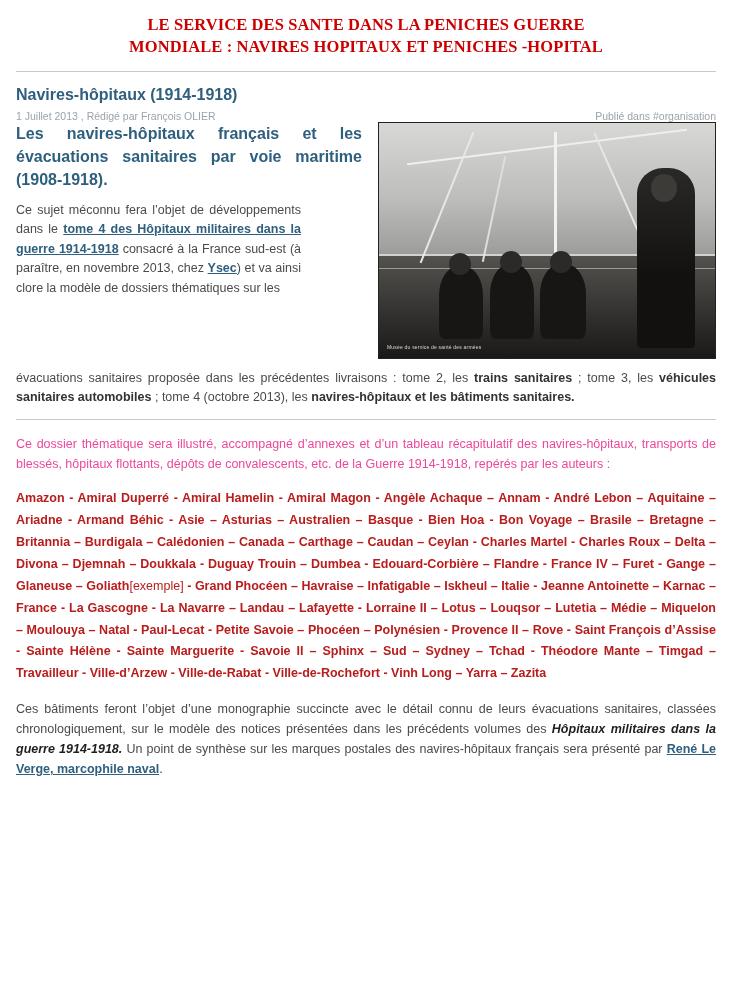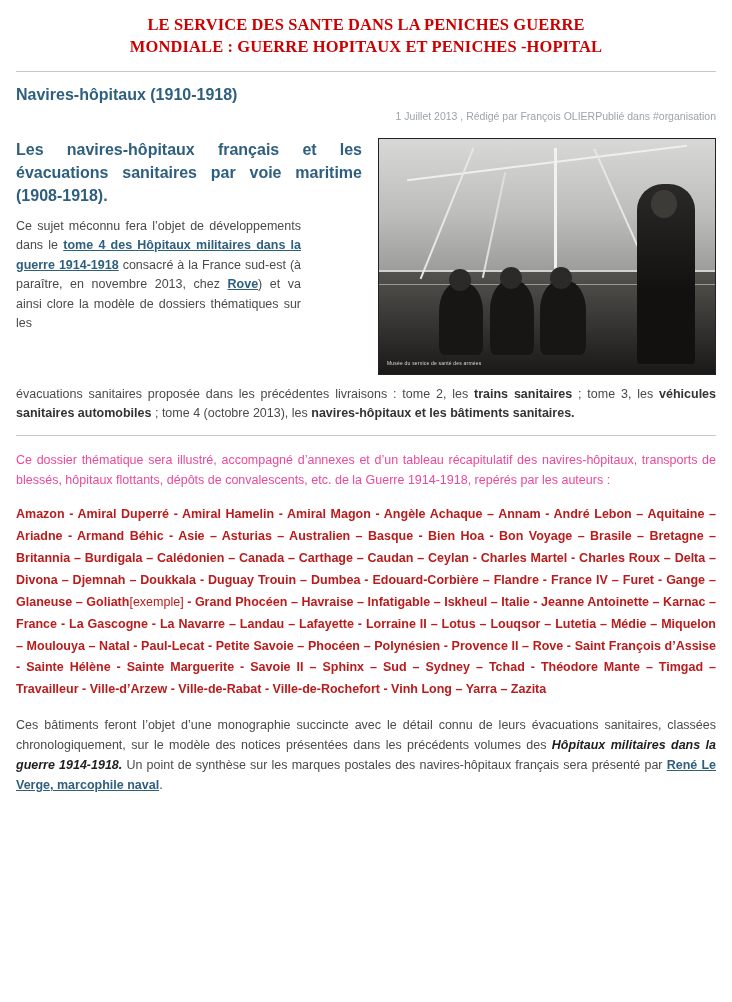--- a/index.html
+++ b/index.html
@@ -46,25 +46,24 @@
   
   .article-title {
     color: #2e5f7f;
     font-size: 16px;
     font-weight: bold;
     margin: 0 0 6px 0;
     font-family: "Liberation Sans", sans-serif;
   }
   .meta-row {
     display: flex;
-    justify-content: flex-end;
+    justify-content: space-between;
     align-items: baseline;
     font-size: 10.5px;
     color: #9aa4ab;
-    margin-bottom: 16px;
   }
   .meta-left { }
   .meta-right { }
 
   
   .intro {
     font-size: 12.5px;
     line-height: 1.55;
     color: #4a4a4a;
     text-align: justify;
@@ -191,26 +190,26 @@
   }
   .footer-para em { font-style: italic; font-weight: bold; color: #1f1f1f; }
 </style>
 </head>
 <body>
 
 <div class="page">
 
   <div class="doc-title">
     <span class="line">LE SERVICE DES SANTE DANS LA PENICHES GUERRE</span>
-    <span class="line">MONDIALE : GUERRE HOPITAUX ET PENICHES -HOPITAL</span>
+    <span class="line">MONDIALE : NAVIRES HOPITAUX ET PENICHES -HOPITAL</span>
   </div>
 
   <hr class="rule">
 
-  <h2 class="article-title">Navires-hôpitaux (1910-1918)</h2>
+  <h2 class="article-title">Navires-hôpitaux (1914-1918)</h2>
 
   <div class="meta-row">
     <span class="meta-left">1 Juillet 2013 , Rédigé par François OLIER</span>
     <span class="meta-right">Publié dans #organisation</span>
   </div>
 
   <div class="intro">
 
     <div class="photo">
       <div class="sky"></div>
@@ -233,21 +232,21 @@
         </div>
       <div class="figure f-standing">
           <span class="head"></span>
         </div>
       <div class="caption">Musée du service de santé des armées</div>
     </div>
 
     <p class="lede">Les navires-hôpitaux français et les évacuations sanitaires par voie maritime (1908-1918).</p>
 
     <p class="narrow">
-      <span>Ce sujet méconnu fera l’objet de développements dans le </span><a class="link" href="#">tome 4 des Hôpitaux militaires dans la guerre 1914-1918</a><span> consacré à la France sud-est (à paraître, en novembre 2013, chez </span><a class="link" href="#">Rove</a><span>) et va ainsi clore la modèle de dossiers thématiques sur les</span>
+      <span>Ce sujet méconnu fera l’objet de développements dans le </span><a class="link" href="#">tome 4 des Hôpitaux militaires dans la guerre 1914-1918</a><span> consacré à la France sud-est (à paraître, en novembre 2013, chez </span><a class="link" href="#">Ysec</a><span>) et va ainsi clore la modèle de dossiers thématiques sur les</span>
     </p>
 
     <div class="clear"></div>
 
     <p>
       <span>évacuations sanitaires proposée dans les précédentes livraisons : tome 2, les </span><span class="b">trains sanitaires</span><span> ; tome 3, les </span><span class="b">véhicules sanitaires automobiles</span><span> ; tome 4 (octobre 2013), les </span><span class="b">navires-hôpitaux et les bâtiments sanitaires.</span>
     </p>
   </div>
 
   <hr class="rule">

